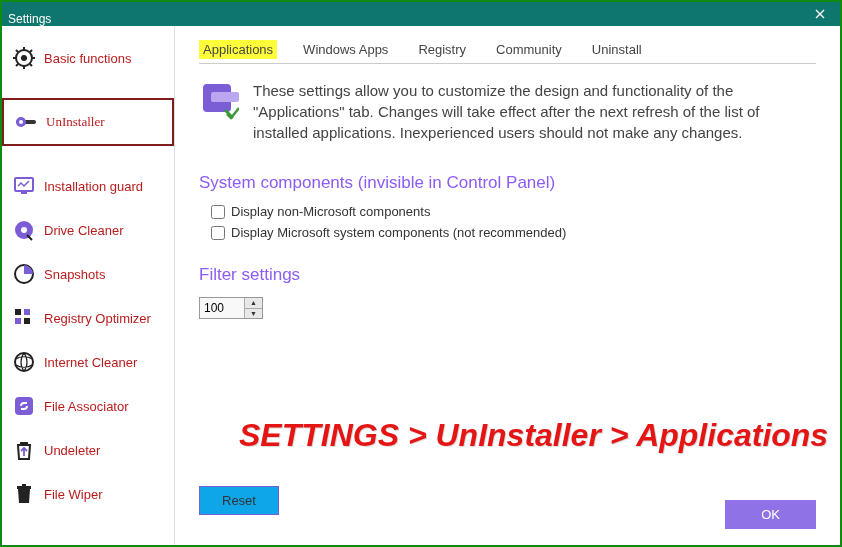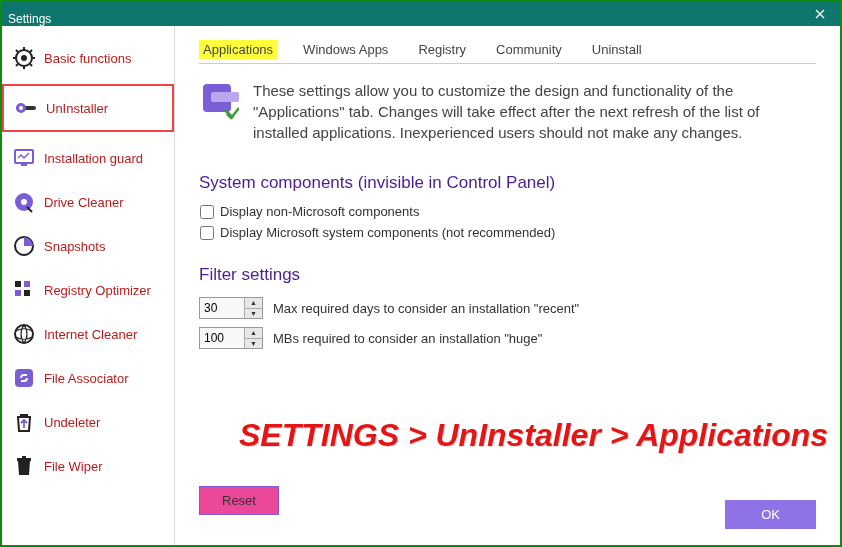--- a/index.html
+++ b/index.html
@@ -53,22 +53,23 @@
   .sidebar-item {
     display: flex;
     align-items: center;
     gap: 8px;
     padding: 10px 10px;
     cursor: pointer;
     font-size: 13px;
     color: #b91c1c;
   }
   .sidebar-item.highlighted {
-    border: 2px solid #ef4444;
-    margin: 4px 0;
+    border: 2px solid #7f1d1d;
+    margin: 18px 0;
+    font-family: Liberation Serif, serif;
   }
   .sb-icon {
     width: 24px;
     height: 24px;
     display: flex;
     align-items: center;
     justify-content: center;
   }
   .main {
     flex: 1;
@@ -104,28 +105,28 @@
     flex-shrink: 0;
   }
   .info-text {
     font-size: 15px;
     color: #444;
     line-height: 1.4;
   }
   h2.section {
     font-size: 17px;
     font-weight: 400;
-    color: #4c1d95;
+    color: #8b5cf6;
     margin: 6px 0 8px 0;
   }
   .check-row {
     display: flex;
     align-items: center;
     gap: 6px;
-    margin: 3px 1px;
+    margin: 3px 12px;
     font-size: 13px;
   }
   .filter-row {
     display: flex;
     align-items: center;
     gap: 10px;
     margin: 4px 0;
     font-size: 13px;
   }
   .spinner {
@@ -174,21 +175,21 @@
   }
   .footer {
     margin-top: auto;
     display: flex;
     gap: 10px;
     align-items: center;
     padding-top: 12px;
   }
   .btn-reset {
     border: 1px solid #7b5dd6;
-    background: #ec4899;
+    background: #0ea5e9;
     color: #333;
     padding: 6px 22px;
     font-size: 13px;
     cursor: pointer;
   }
   .btn-ok {
     margin-left: auto;
     background: #8f73e6;
     color: #fff;
     border: none;
@@ -361,40 +362,29 @@
         <input type="checkbox" style="">
         <span>Display non-Microsoft components</span>
       </label>
       <label class="check-row">
         <input type="checkbox" style="">
         <span>Display Microsoft system components (not recommended)</span>
       </label>
 
       <h2 class="section" style="margin-top:22px">Filter settings</h2>
 
-      <div class="filter-row">
-        <div class="spinner">
-          <input value="30" style="">
-          <div class="spinner-btns">
-            <div>▲</div>
-            <div>▼</div>
-          </div>
-        </div>
-        <span>Max required days to consider an installation "recent"</span>
-      </div>
 
       <div class="filter-row">
         <div class="spinner">
           <input value="100" style="">
           <div class="spinner-btns">
             <div>▲</div>
             <div>▼</div>
           </div>
         </div>
-        <span>MBs required to consider an installation "huge"</span>
       </div>
 
       <div class="footer">
         <button class="btn-reset"><span>Reset</span></button>
         <button class="btn-ok"><span>OK</span></button>
       </div>
 
     </div>
   </div>
 

